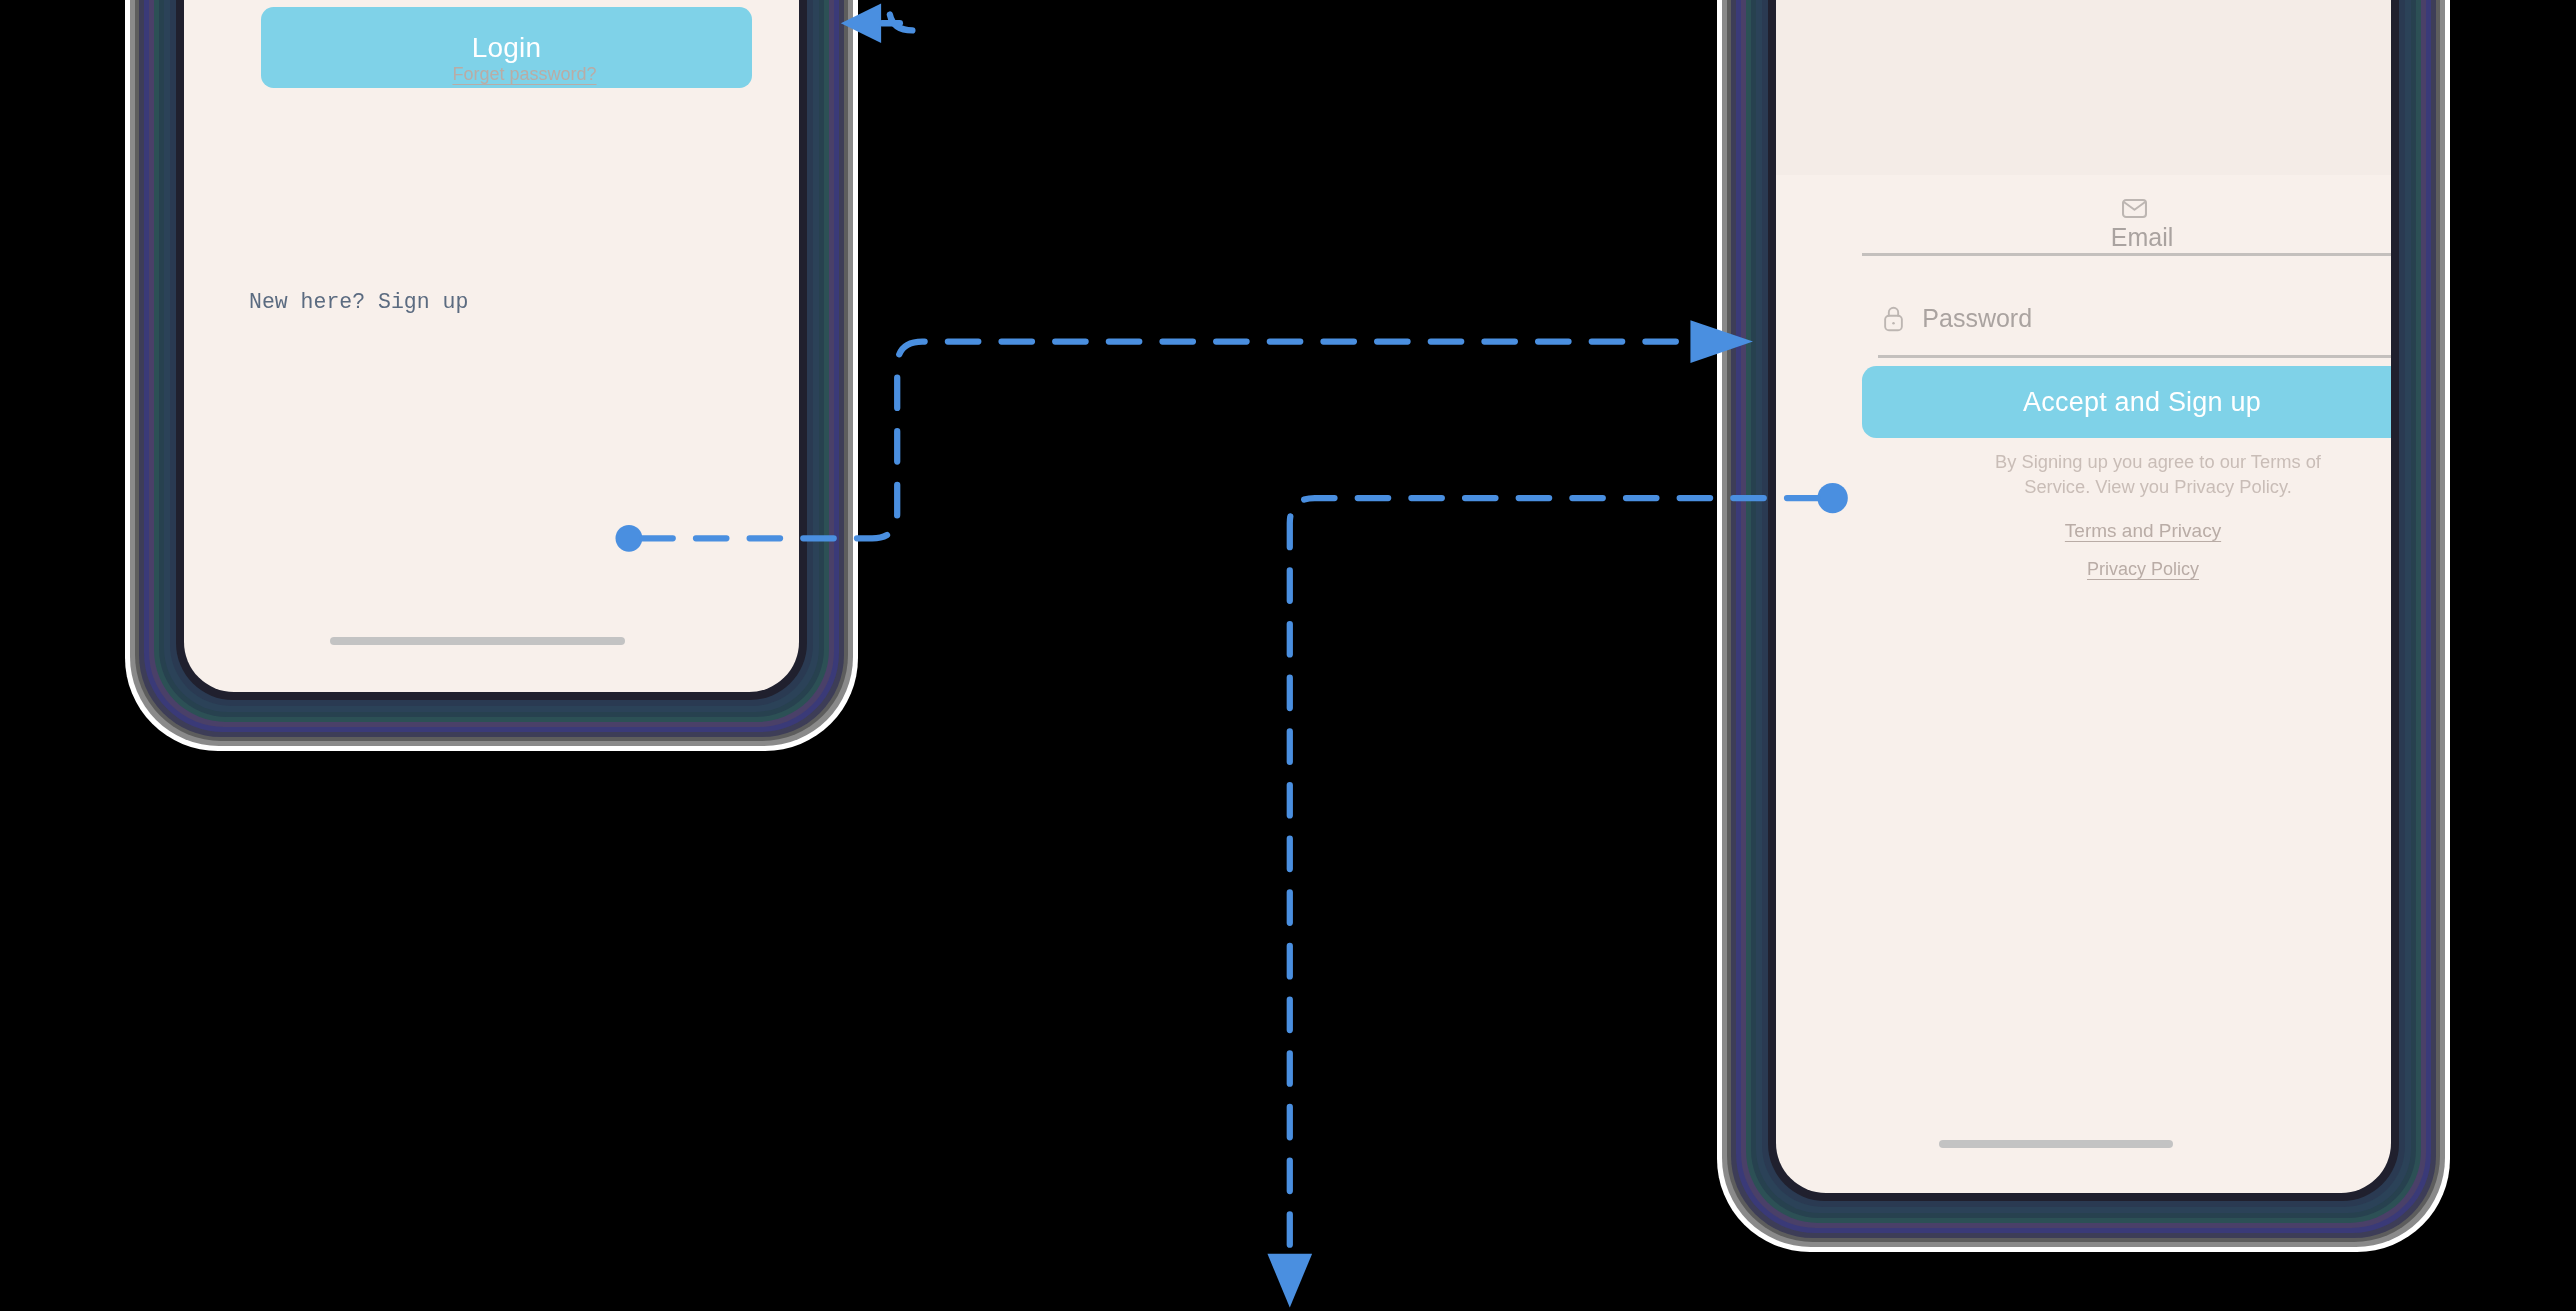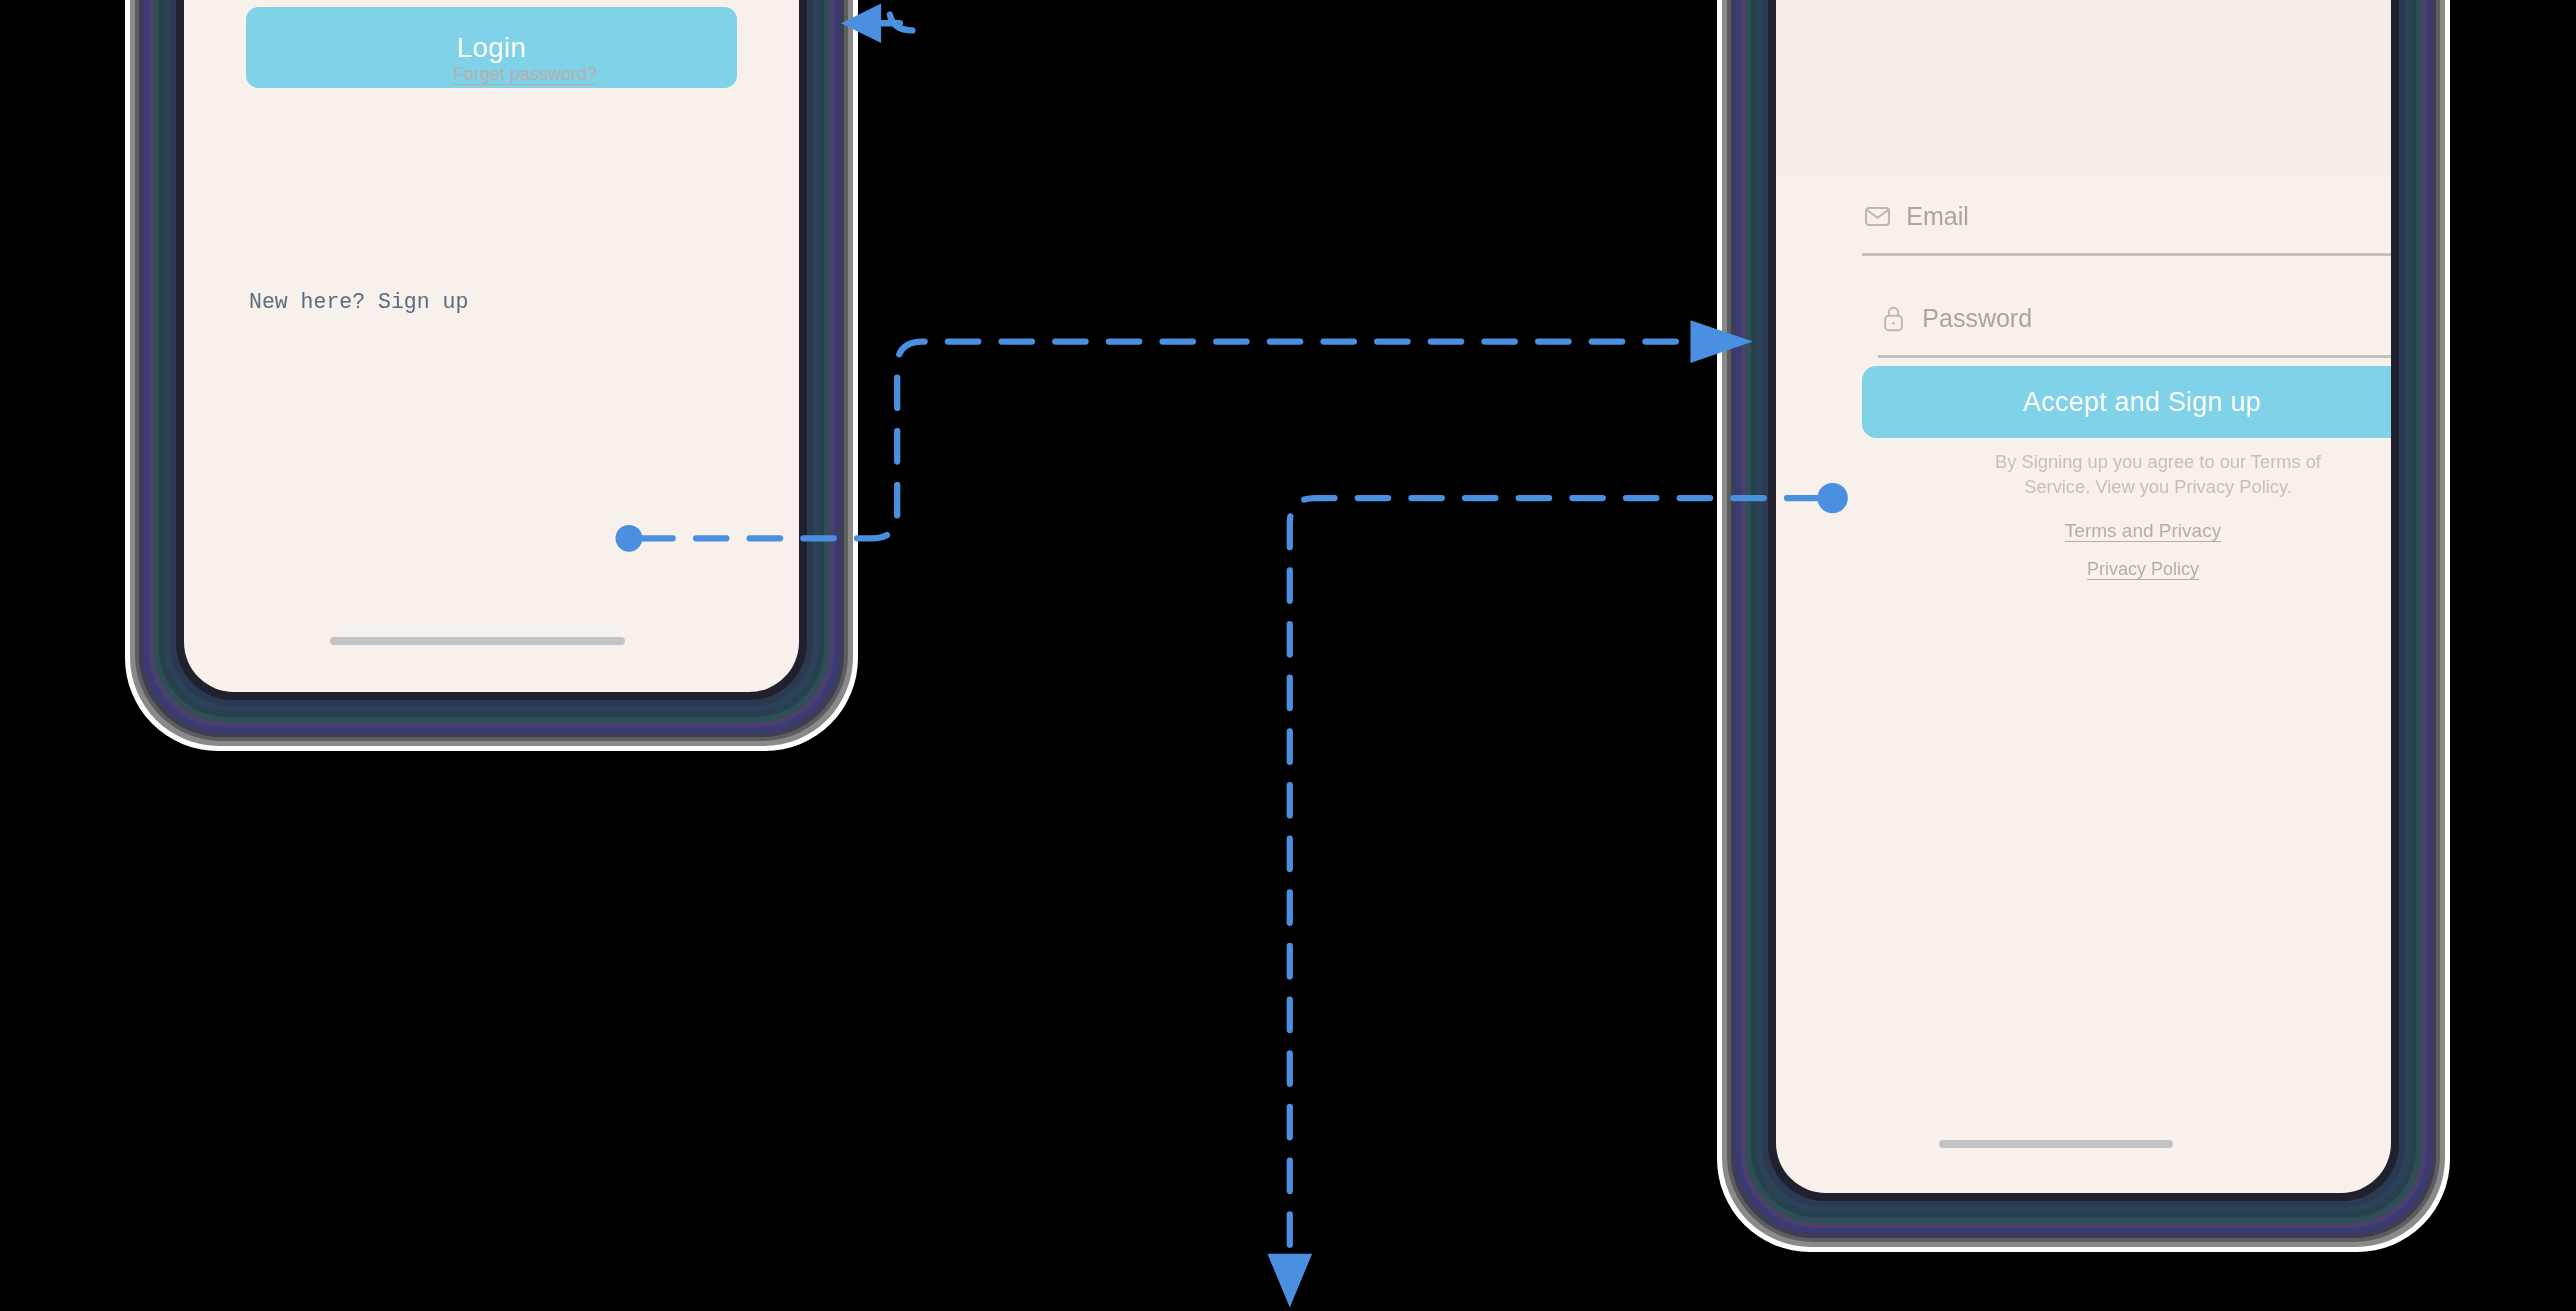--- a/index.html
+++ b/index.html
@@ -85,21 +85,21 @@
     <div class="ring r5"></div>
     <div class="ring r6"></div>
     <div class="ring r7"></div>
     <div class="ring r8"></div>
     <div class="ring r9"></div>
     <div class="ring r10"></div>
 
     <div class="screen">
       <div class="scr-inner">
 
-        <div class="btn-primary" style="left:62px; top:592px; width:491px; height:81px;">Login</div>
+        <div class="btn-primary" style="left:77px; top:592px; width:491px; height:81px;">Login</div>
 
         <div class="link-muted" style="left:77px; top:649px; width:491px;padding-left:36px;">Forget password?</div>
 
         <div class="signup-line" style="left:65px; top:875px;font-family:Liberation Mono, monospace;">New here? Sign up</div>
 
         <div class="home-bar" style="left:146px; bottom:47px; width:295px;"></div>
       </div>
     </div>
   </div>
 
@@ -125,21 +125,21 @@
           
           
           
           
           
           
           
           
         </div>
 
-        <div class="field" style="left:86px; top:519px; width:560px; height:47px;">
+        <div class="field" style="left:86px; top:519px; width:560px; height:47px;flex-direction:column;">
           <span class="ficon">
             <svg width="29" height="29" viewBox="0 0 24 24" fill="none" stroke="#bdb6b2" stroke-width="1.7" stroke-linecap="round" stroke-linejoin="round">
               <rect x="2.5" y="5" width="19" height="14" rx="2.5"></rect>
               <path d="M3.2 6.6 L12 13 L20.8 6.6"></path>
             </svg>
           </span>
           <span class="fplace">Email</span>
           <span class="frule"></span>
         </div>
 

